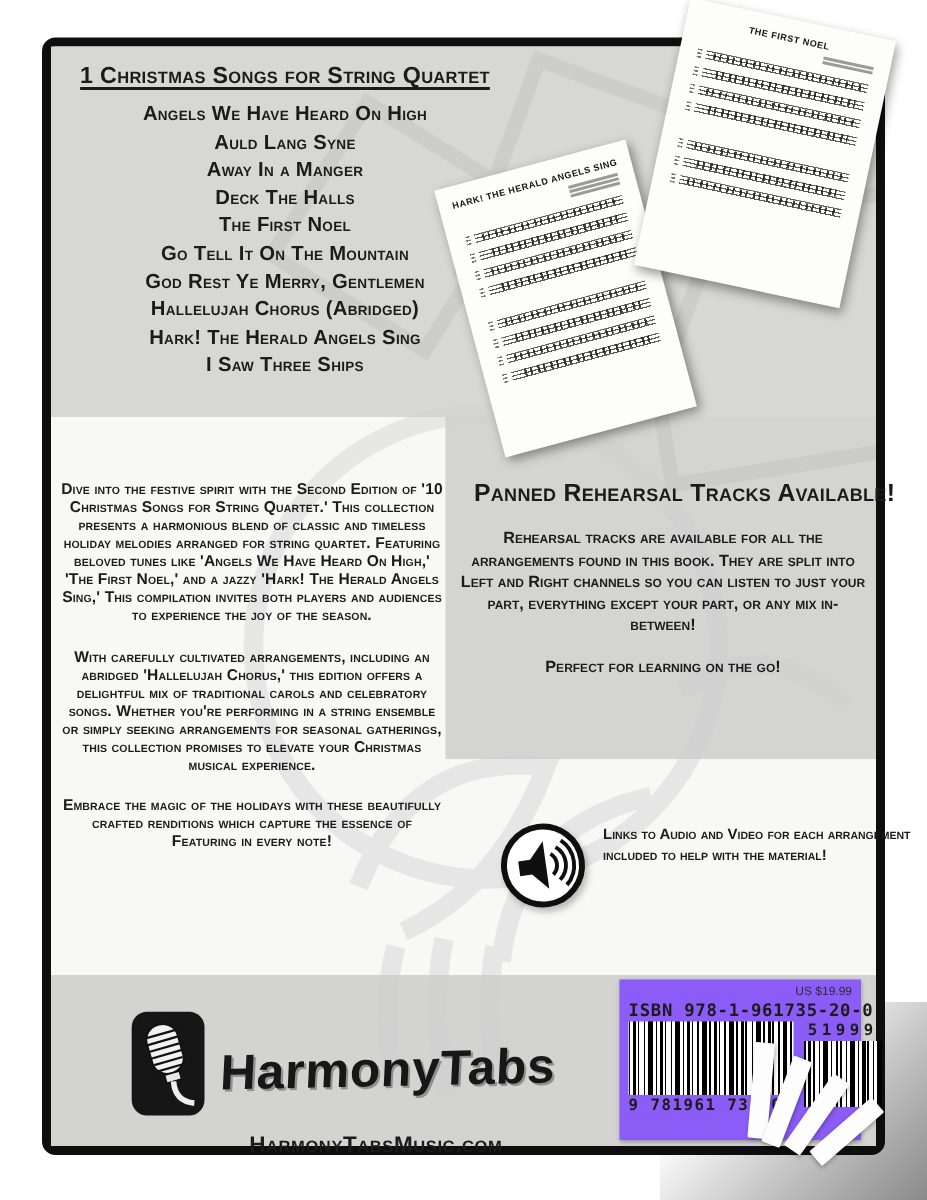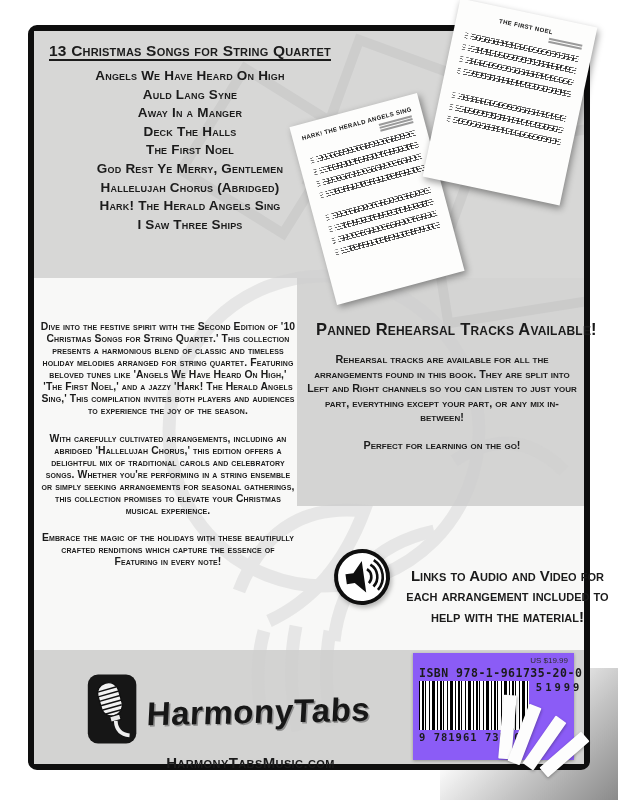--- a/index.html
+++ b/index.html
@@ -49,41 +49,41 @@
   .desc-col { position:absolute; left:5px; top:290px; width:258px; text-align:center; z-index:3; }
   .desc-col p { font-size:10.4px; font-weight:bold; font-variant:small-caps; line-height:1.16; margin-bottom:15px; letter-spacing:.1px; }
 
   .rehearsal-col { position:absolute; left:266px; top:289px; width:284px; text-align:center; z-index:3; }
   .rehearsal-heading { font-size:16.5px; font-weight:bold; font-variant:small-caps; white-space:nowrap; letter-spacing:.2px;margin-left:16px; }
   .rehearsal-body { margin:13px auto 0 auto; width:274px; font-size:10.8px; font-weight:bold; font-variant:small-caps; line-height:1.35; }
   .rehearsal-tagline { margin-top:14px; font-size:10.8px; font-weight:bold; font-variant:small-caps; }
 
   .audio-row { position:absolute; left:297px; top:515px; width:282px; display:flex; gap:9px; align-items:flex-start; z-index:3; }
   .audio-icon-wrap { flex:0 0 auto; filter:drop-shadow(2px 3px 2px rgba(0,0,0,.25)); }
-  .audio-note { font-size:15px; font-weight:bold; font-variant:small-caps; line-height:1.35; text-align:center; padding-top:4px;margin-top:16px; }
+  .audio-note { font-size:10px; font-weight:bold; font-variant:small-caps; line-height:1.35; text-align:left; padding-top:4px; }
 
   
   .brand { position:absolute; left:46px; top:641px; width:296px; display:flex; flex-direction:column; align-items:center; z-index:3; }
   .brand-row { display:flex; align-items:center; gap:6px; }
   .brand-name { font-size:33px; font-weight:bold; letter-spacing:.5px; color:#171717;
     transform:skewX(-4deg) rotate(-1.2deg); text-shadow:1.5px 1.5px 0 rgba(90,90,90,.55); }
   .brand-site { margin-top:2px; font-size:15px; font-weight:bold; font-variant:small-caps; letter-spacing:.4px;margin-left:45px; }
 
   .barcode-box { position:absolute; left:379px; top:622px; width:161px; height:107px; background:#8b5cf6;
     padding:3px 6px; z-index:3; box-shadow:0 1px 3px rgba(0,0,0,.3); }
   .bc-price { font-size:8px; text-align:right; color:#2e2e2e; }
   .bc-isbn { font-family:"DejaVu Sans Mono", monospace; font-size:11.5px; font-weight:bold; letter-spacing:.5px;
     text-align:center; margin-top:1px; white-space:nowrap; }
   .bc-row { display:flex; gap:7px; margin-top:1px; }
   .bc-main { flex:1; }
   .bars { height:49px;
     background:repeating-linear-gradient(90deg,#000 0 1px,#fff 1px 3px,#000 3px 5px,#fff 5px 6px,#000 6px 7px,#fff 7px 10px,#000 10px 11px,#fff 11px 13px,#000 13px 16px,#fff 16px 18px); }
   .bc-digits { font-family:"DejaVu Sans Mono", monospace; font-size:10.5px; font-weight:bold; letter-spacing:1px;
     margin-top:1px; white-space:nowrap; }
-  .bc-addon { flex:0 0 52px; display:flex; flex-direction:row; }
+  .bc-addon { flex:0 0 52px; display:flex; flex-direction:column; }
   .bc-addon-digits { font-family:"DejaVu Sans Mono", monospace; font-size:10.5px; font-weight:bold; letter-spacing:3px; text-align:center; }
   .bc-addon .bars { height:44px; margin-top:1px; }
 
   
   .book { position:absolute; width:13px; background:#fdfdfd; box-shadow:1px 1px 3px rgba(0,0,0,.3); z-index:11; border-radius:1px; }
   .book1 { left:501px; top:695px; height:64px; transform:rotate(5deg); }
   .book2 { left:518px; top:704px; height:61px; transform:rotate(21deg); }
   .book3 { left:538px; top:714px; height:58px; transform:rotate(35deg); }
   .book4 { left:558px; top:727px; height:55px; transform:rotate(49deg); }
 </style>
@@ -109,27 +109,28 @@
         <g fill="none" stroke="#cfcfcf" stroke-width="13" opacity="0.42">
           <circle cx="290" cy="400" r="155"></circle>
           <path d="M205,560 Q240,470 330,480 Q300,560 235,590"></path>
           <path d="M300,610 Q310,520 400,500"></path>
           <path d="M230,600 q-12,45 0,95 M262,595 q-10,50 2,105 M296,600 q-8,45 2,95"></path>
           <path d="M420,430 q60,-40 110,10"></path>
         </g>
       </svg>
 
       <div class="title-block">
-        <div class="cover-title">13 Christmas Songs for String Quartet</div>
+        <div class="cover-title">1 Christmas Songs for String Quartet</div>
         <ul class="song-list">
           <li>Angels We Have Heard On High</li>
           <li>Auld Lang Syne</li>
           <li>Away In a Manger</li>
           <li>Deck The Halls</li>
           <li>The First Noel</li>
+          <li>Go Tell It On The Mountain</li>
           <li>God Rest Ye Merry, Gentlemen</li>
           <li>Hallelujah Chorus (Abridged)</li>
           <li>Hark! The Herald Angels Sing</li>
           <li>I Saw Three Ships</li>
         </ul>
       </div>
 
       <div class="sheet sheet-hark">
         <div class="sheet-title">Hark! The Herald Angels Sing</div>
         <div class="sheet-meta">

